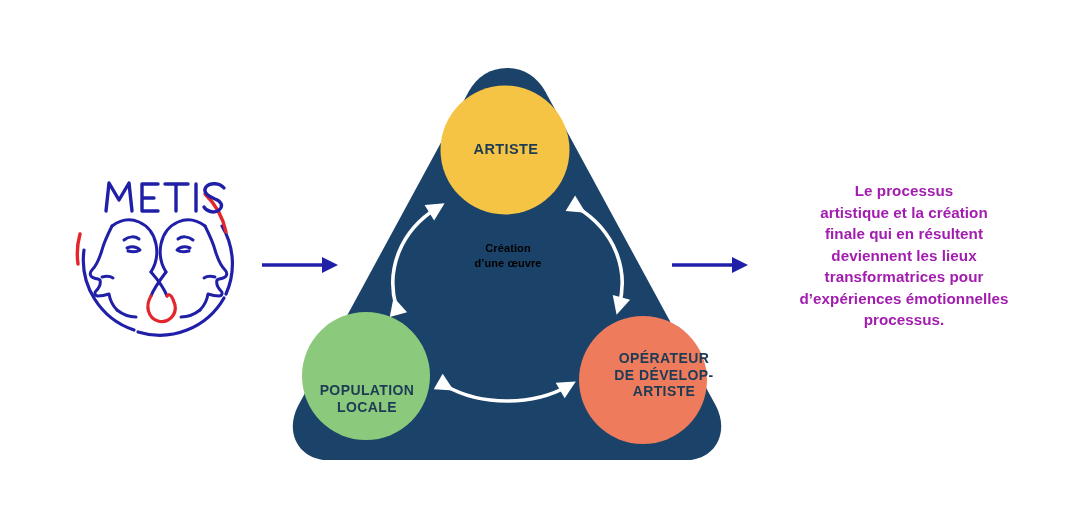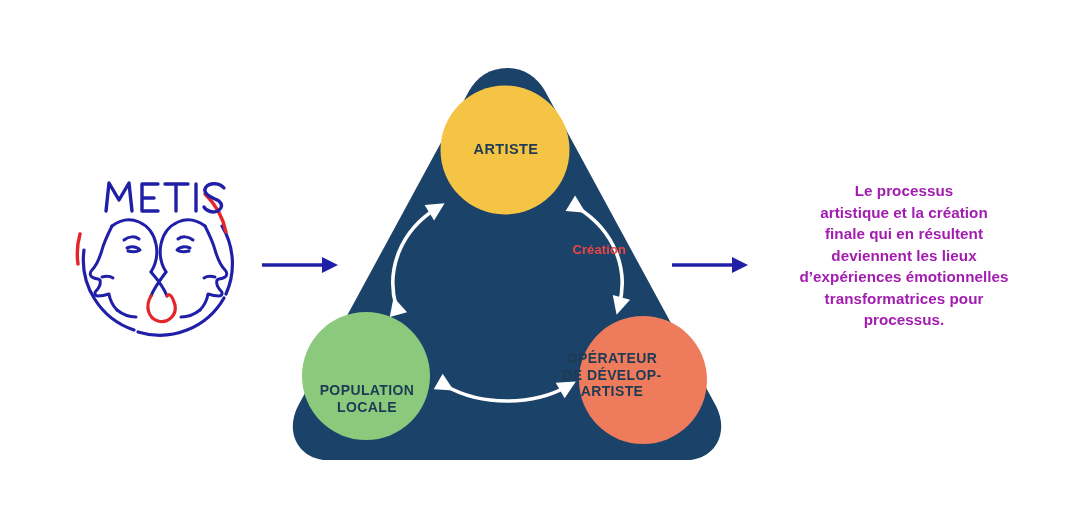--- a/index.html
+++ b/index.html
@@ -58,31 +58,31 @@
   #label-artiste {
     left: 441px; top: 141px; width: 130px;
     font-size: 14.5px;
   }
   #label-population {
     left: 301px; top: 360px; width: 132px;
     font-size: 14px;
     margin-top: 22px;
   }
   #label-operateur {
-    left: 546px; top: 350px; width: 132px;
+    left: 598px; top: 350px; width: 132px;
     font-size: 14px;
   }
 
   #center-text {
     position: absolute;
     left: 390px; top: 241px;
     width: 236px;
-    text-align: right;
-    color: #ef4444;
-    font-size: 13px;
+    text-align: center;
+    color: #000000;
+    font-size: 11px;
     font-weight: 700;
     line-height: 1.34;
     letter-spacing: 0.1px;
     pointer-events: none;
   }
   #center-text .ct-line { display: block; }
 
   
   .connector-arrow {
     position: absolute;
@@ -228,32 +228,33 @@
   </div>
 
   <div class="node-label" id="label-operateur">
     <div>OPÉRATEUR</div>
     <div>DE DÉVELOP-</div>
     <div>ARTISTE</div>
   </div>
 
   <div id="center-text">
     <span class="ct-line">Création</span>
+    <span class="ct-line">d’une œuvre</span>
   </div>
 
   <div id="arrow-right" class="connector-arrow">
     <svg width="76" height="24" viewBox="0 0 76 24" xmlns="http://www.w3.org/2000/svg">
       <line x1="0" y1="12" x2="62" y2="12" stroke="#1f1fa8" stroke-width="3.4"></line>
       <polygon points="60,4 76,12 60,20" fill="#1f1fa8"></polygon>
     </svg>
   </div>
 
   <div id="outcome-text">
     <span class="ot-line">Le processus</span>
     <span class="ot-line">artistique et la création</span>
     <span class="ot-line">finale qui en résultent</span>
     <span class="ot-line">deviennent les lieux</span>
+    <span class="ot-line">transformatrices pour</span>
     <span class="ot-line">d’expériences émotionnelles</span>
-    <span class="ot-line">transformatrices pour</span>
     <span class="ot-line">processus.</span>
   </div>
 
 </div>
 
 </body></html>

